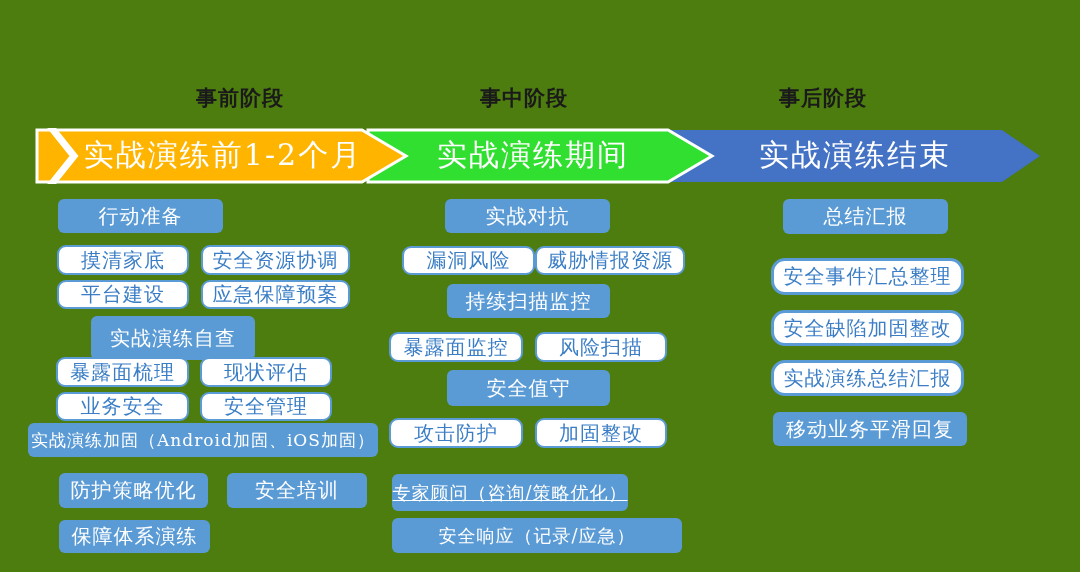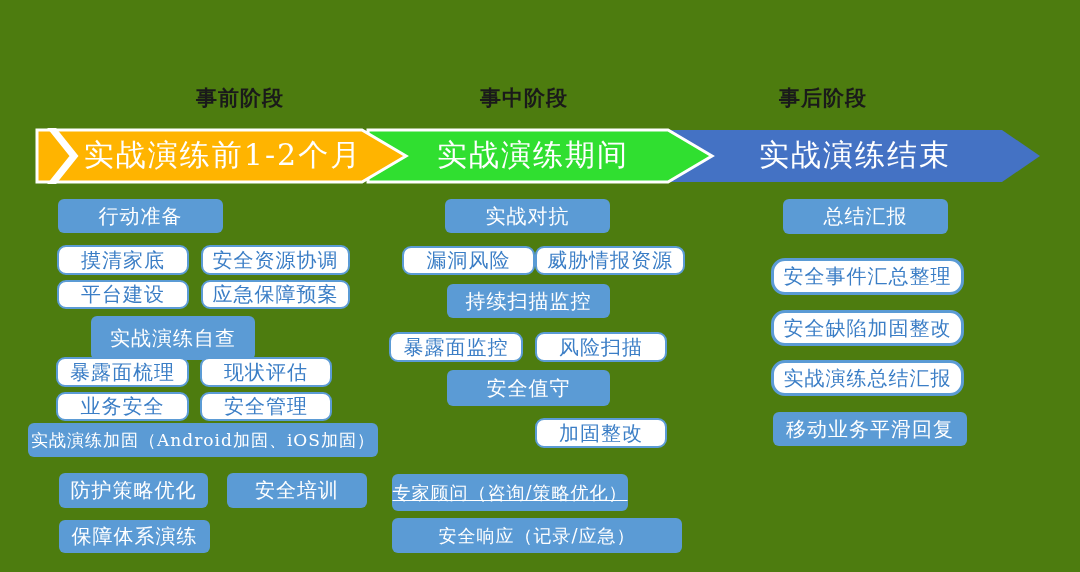--- a/index.html
+++ b/index.html
@@ -66,20 +66,21 @@
   <div class="box filled" style="left:227px;top:473px;width:140px;height:35px;">安全培训</div>
   <div class="box filled" style="left:59px;top:520px;width:151px;height:33px;">保障体系演练</div>
 
   <div class="box filled" style="left:445px;top:199px;width:165px;height:34px;">实战对抗</div>
   <div class="box outlined" style="left:402px;top:246px;width:133px;height:29px;">漏洞风险</div>
   <div class="box outlined" style="left:535px;top:246px;width:150px;height:29px;">威胁情报资源</div>
   <div class="box filled" style="left:447px;top:284px;width:163px;height:34px;">持续扫描监控</div>
   <div class="box outlined" style="left:389px;top:332px;width:134px;height:30px;">暴露面监控</div>
   <div class="box outlined" style="left:535px;top:332px;width:132px;height:30px;">风险扫描</div>
   <div class="box filled" style="left:447px;top:370px;width:163px;height:36px;">安全值守</div>
+  <div class="box outlined" style="left:389px;top:418px;width:134px;height:30px;">攻击防护</div>
   <div class="box outlined" style="left:535px;top:418px;width:132px;height:30px;">加固整改</div>
   <div class="box filled mid-text" style="left:392px;top:474px;width:236px;height:37px;text-decoration:underline;">专家顾问（咨询/策略优化）</div>
   <div class="box filled mid-text" style="left:392px;top:518px;width:290px;height:35px;">安全响应（记录/应急）</div>
 
   <div class="box filled" style="left:783px;top:199px;width:165px;height:35px;">总结汇报</div>
   <div class="box outlined big" style="left:771px;top:258px;width:193px;height:37px;">安全事件汇总整理</div>
   <div class="box outlined big" style="left:771px;top:310px;width:193px;height:36px;">安全缺陷加固整改</div>
   <div class="box outlined big" style="left:771px;top:360px;width:193px;height:36px;">实战演练总结汇报</div>
   <div class="box filled" style="left:773px;top:412px;width:194px;height:34px;">移动业务平滑回复</div>
 

